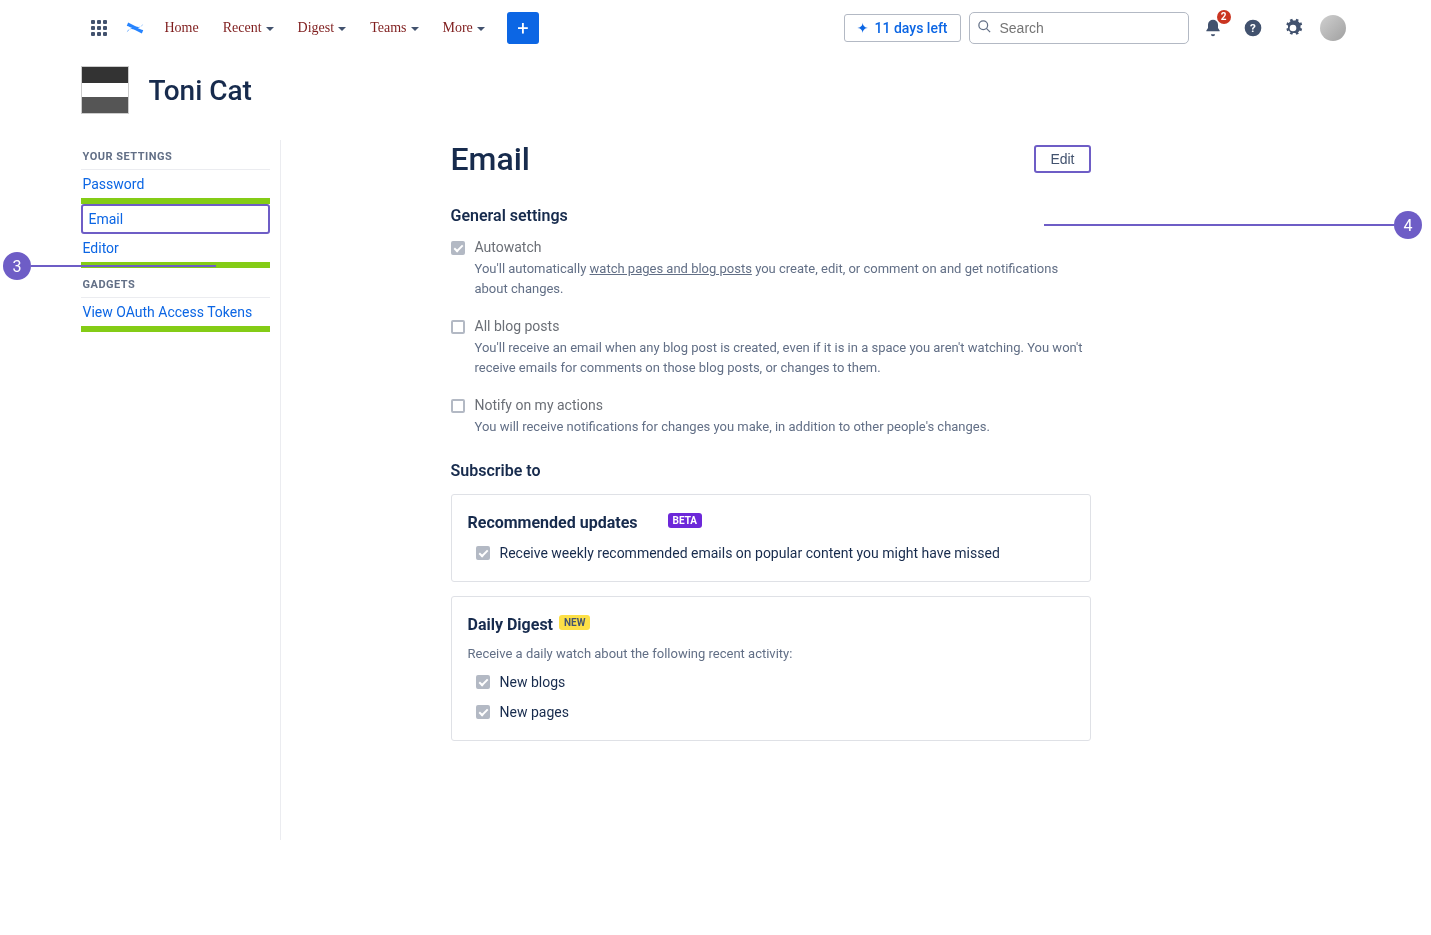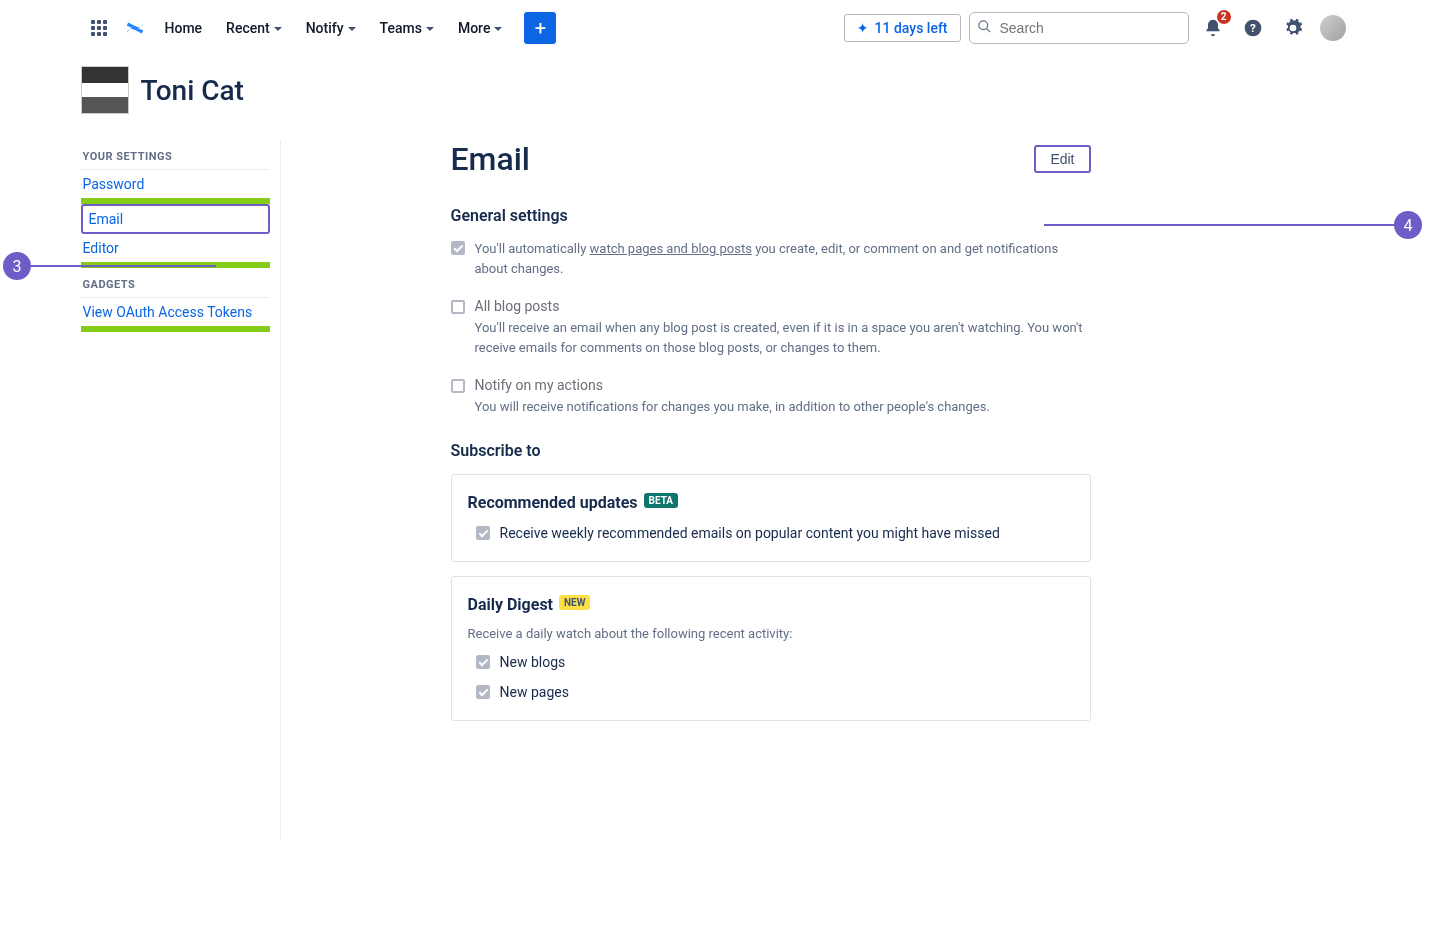--- a/index.html
+++ b/index.html
@@ -5,35 +5,35 @@
     * { box-sizing: border-box; margin: 0; padding: 0; }
     body { font-family: -apple-system, BlinkMacSystemFont, "Segoe UI", Roboto, sans-serif; font-size: 14px; color: #172B4D; background: #fff; }
     
     .topnav { height: 56px; border-bottom: 1px solid #fff; display: flex; align-items: center; padding: 0 12px; max-width: 1290px; margin: 0 auto; gap: 4px; }
     .topnav-left { display: flex; align-items: center; gap: 4px; }
     .apps-icon-btn { width: 32px; height: 32px; display: flex; align-items: center; justify-content: center; border-radius: 3px; cursor: pointer; }
     .apps-grid { display: grid; grid-template-columns: repeat(3, 4px); grid-template-rows: repeat(3, 4px); gap: 2px; }
     .apps-grid span { width: 4px; height: 4px; background: #42526E; border-radius: 1px; }
     .logo-btn { width: 32px; height: 32px; display: flex; align-items: center; justify-content: center; }
     .logo-svg { width: 22px; height: 22px; }
-    .nav-link { padding: 4px 10px; color: #0f172a; font-weight: 500; cursor: pointer; border-radius: 3px; display: flex; align-items: center; gap: 4px; }
+    .nav-link { padding: 4px 10px; color: #7f1d1d; font-weight: 500; cursor: pointer; border-radius: 3px; display: flex; align-items: center; gap: 4px; font-family: Liberation Serif, serif; }
     .chevron-down { width: 0; height: 0; border-left: 4px solid transparent; border-right: 4px solid transparent; border-top: 4px solid #42526E; margin-top: 2px; }
     .create-btn { width: 32px; height: 32px; background: #0C66E4; color: #fff; border-radius: 3px; display: flex; align-items: center; justify-content: center; font-size: 20px; cursor: pointer; margin-left: 8px; }
     .topnav-right { margin-left: auto; display: flex; align-items: center; gap: 8px; }
     .trial-badge { border: 1px solid #B3B9C4; border-radius: 3px; padding: 5px 12px; display: flex; align-items: center; gap: 6px; color: #0C66E4; font-weight: 500; cursor: pointer; }
     .sparkle { color: #0C66E4; font-size: 14px; }
     .search-box { position: relative; width: 220px; }
     .search-input { width: 100%; height: 32px; border: 1px solid #B3B9C4; border-radius: 5px; padding: 0 8px 0 30px; font-size: 14px; color: #6d28d9; }
     .search-icon-wrap { position: absolute; left: 8px; top: 50%; transform: translateY(-50%); color: #626F86; }
     .icon-btn { width: 32px; height: 32px; display: flex; align-items: center; justify-content: center; border-radius: 50%; cursor: pointer; position: relative; color: #42526E; }
     .badge-count { position: absolute; top: -2px; right: -2px; background: #CA3521; color: #fff; font-size: 10px; font-weight: 700; border-radius: 8px; min-width: 14px; height: 14px; display: flex; align-items: center; justify-content: center; padding: 0 3px; }
     .avatar-sm { width: 26px; height: 26px; border-radius: 50%; background: linear-gradient(135deg, #d0d0d0, #a0a0a0); }
     
     .page-wrap { max-width: 1290px; margin: 0 auto; padding: 0 10px; }
-    .profile-header { display: flex; align-items: center; gap: 12px; padding: 10px 0 6px 0; }
+    .profile-header { display: flex; align-items: center; gap: 20px; padding: 10px 0 6px 0; }
     .profile-avatar { width: 48px; height: 48px; background: linear-gradient(to bottom, #333 0%, #333 35%, #fff 35%, #fff 65%, #555 65%); border: 1px solid #ccc; }
     .profile-name { font-size: 28px; font-weight: 500; color: #172B4D; }
     
     .tabs { display: flex; gap: 0; border-bottom: 2px solid #ebecf0; margin-top: 6px; }
     .tab { padding: 8px 12px; color: #42526E; cursor: pointer; border-bottom: 3px solid transparent; margin-bottom: -2px; font-weight: 400; }
     .tab.active { color: #0C66E4; border-bottom-color: #0C66E4; }
     
     .content-area { display: flex; margin-top: 20px; }
     .sidebar { width: 200px; padding-right: 10px; border-right: 1px solid #ebecf0; min-height: 700px; }
     .sidebar-heading { font-size: 11px; font-weight: 700; color: #626F86; letter-spacing: 0.5px; padding: 6px 2px; border-bottom: 1px solid #ebecf0; margin-top: 4px; }
@@ -51,21 +51,21 @@
     .checkbox { width: 14px; height: 14px; border: 2px solid #B3B9C4; border-radius: 2px; flex-shrink: 0; margin-top: 2px; position: relative; }
     .checkbox.checked { background: #B3B9C4; border-color: #B3B9C4; }
     .checkbox.checked::after { content: ""; position: absolute; left: 3px; top: 0px; width: 3px; height: 7px; border: solid #fff; border-width: 0 2px 2px 0; transform: rotate(45deg); }
     .setting-body { flex: 1; }
     .setting-label { color: #6b6f76; font-size: 14px; margin-bottom: 4px; }
     .setting-desc { color: #626F86; font-size: 13px; line-height: 1.5; }
     .inline-link { color: #626F86; text-decoration: underline; cursor: pointer; }
     
     .card { border: 1px solid #dfe1e6; border-radius: 3px; padding: 18px 16px; margin-bottom: 14px; }
     .card-title { font-size: 16px; font-weight: 700; color: #172B4D; display: flex; align-items: flex-start; gap: 6px; margin-bottom: 12px; }
-    .badge-beta { background: #0f766e; color: #fff; font-size: 10px; font-weight: 700; padding: 2px 5px; border-radius: 3px; }
+    .badge-beta { background: #6d28d9; color: #fff; font-size: 10px; font-weight: 700; padding: 2px 5px; border-radius: 3px; margin-left: 24px; }
     .badge-new { background: #fde047; color: #44546F; font-size: 10px; font-weight: 700; padding: 2px 5px; border-radius: 3px; }
     .card-desc { color: #626F86; font-size: 13px; margin-bottom: 12px; }
     .card-setting { display: flex; gap: 10px; margin: 10px 0 0 8px; }
     .card-setting-label { color: #172B4D; font-size: 14px; line-height: 1.4; }
     
     .callout { position: absolute; width: 28px; height: 28px; border-radius: 50%; background: #6E5DC6; color: #fff; display: flex; align-items: center; justify-content: center; font-size: 16px; font-weight: 400; }
     .callout-line { position: absolute; height: 2px; background: #6E5DC6; }
   </style>
 </head>
 <body>
@@ -90,21 +90,21 @@
         <path d="M4 22 C 6 18, 10 16, 16 19 L 26 24 L 28 19 C 26 20, 18 12, 8 18 Z" fill="#2684FF"></path>
         <path d="M28 10 C 26 14, 22 16, 16 13 L 6 8 L 4 13 C 6 12, 14 20, 24 14 Z" fill="#2684FF"></path>
       </svg>
     </div>
     <div class="nav-link">Home</div>
     <div class="nav-link">
       <span>Recent</span>
       <span class="chevron-down"></span>
     </div>
     <div class="nav-link">
-      <span>Notify</span>
+      <span>Digest</span>
       <span class="chevron-down"></span>
     </div>
     <div class="nav-link">
       <span>Teams</span>
       <span class="chevron-down"></span>
     </div>
     <div class="nav-link">
       <span>More</span>
       <span class="chevron-down"></span>
     </div>
@@ -170,20 +170,21 @@
       <div class="main-header">
         <h2 class="main-title">Email</h2>
         <button class="edit-btn">Edit</button>
       </div>
 
       <h3 class="section-heading">General settings</h3>
 
       <div class="setting-row">
         <div class="checkbox checked"></div>
         <div class="setting-body">
+          <div class="setting-label">Autowatch</div>
           <div class="setting-desc">
             <span>You'll automatically </span><a class="inline-link">watch pages and blog posts</a><span> you create, edit, or comment on and get notifications about changes.</span>
           </div>
         </div>
       </div>
 
       <div class="setting-row">
         <div class="checkbox"></div>
         <div class="setting-body">
           <div class="setting-label">All blog posts</div>

